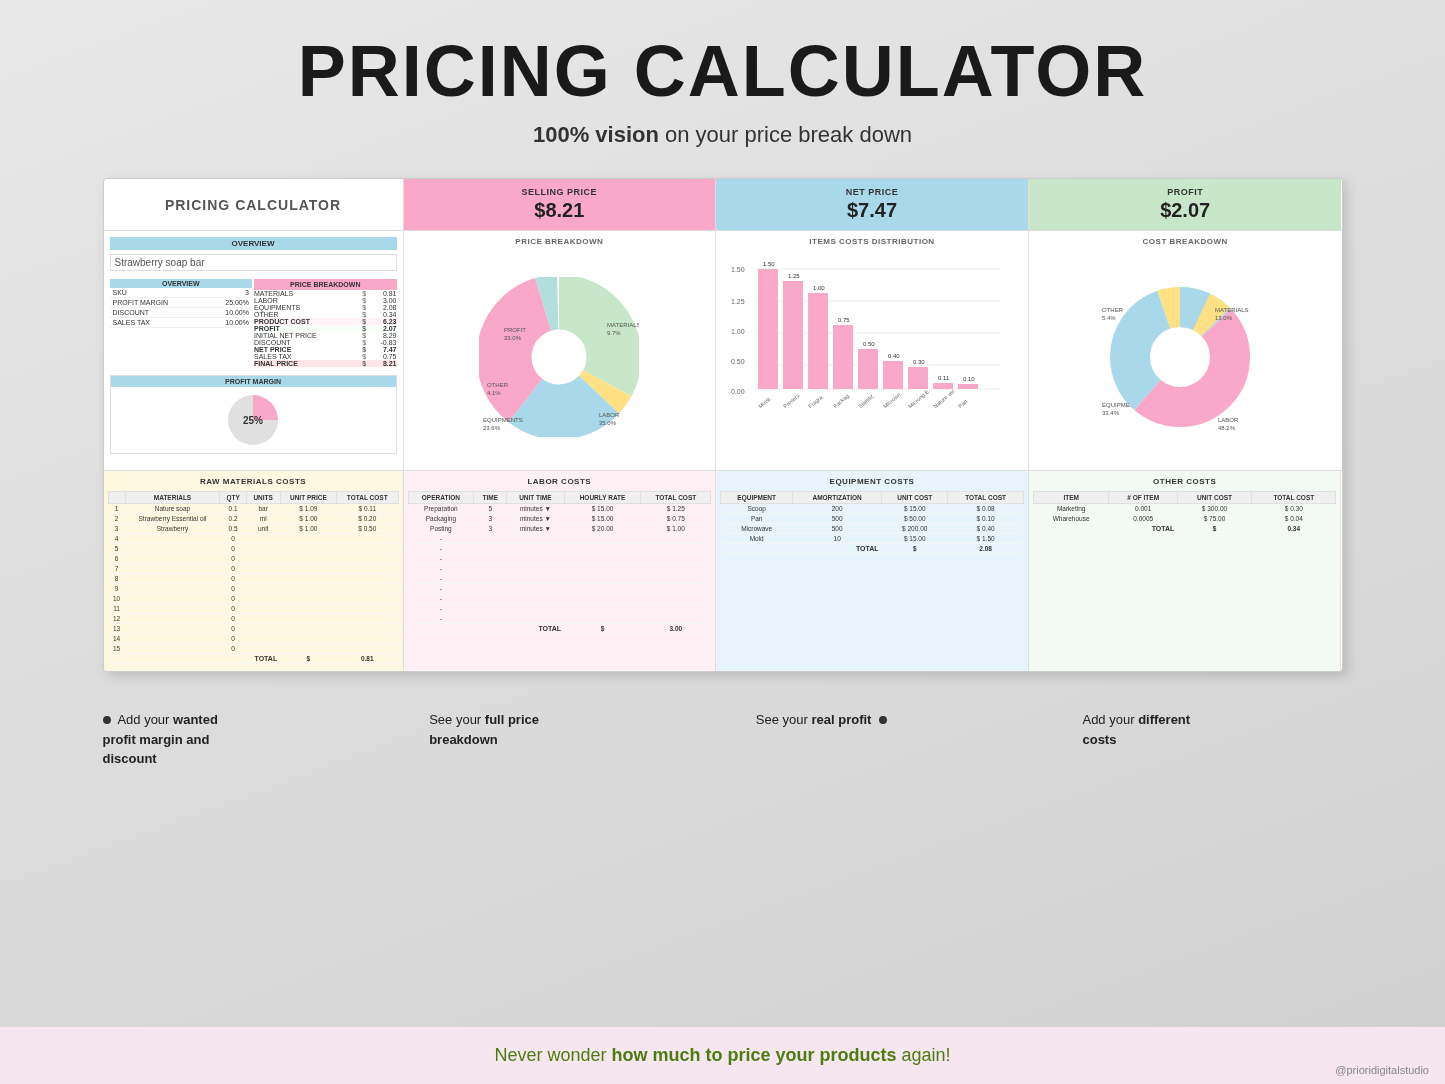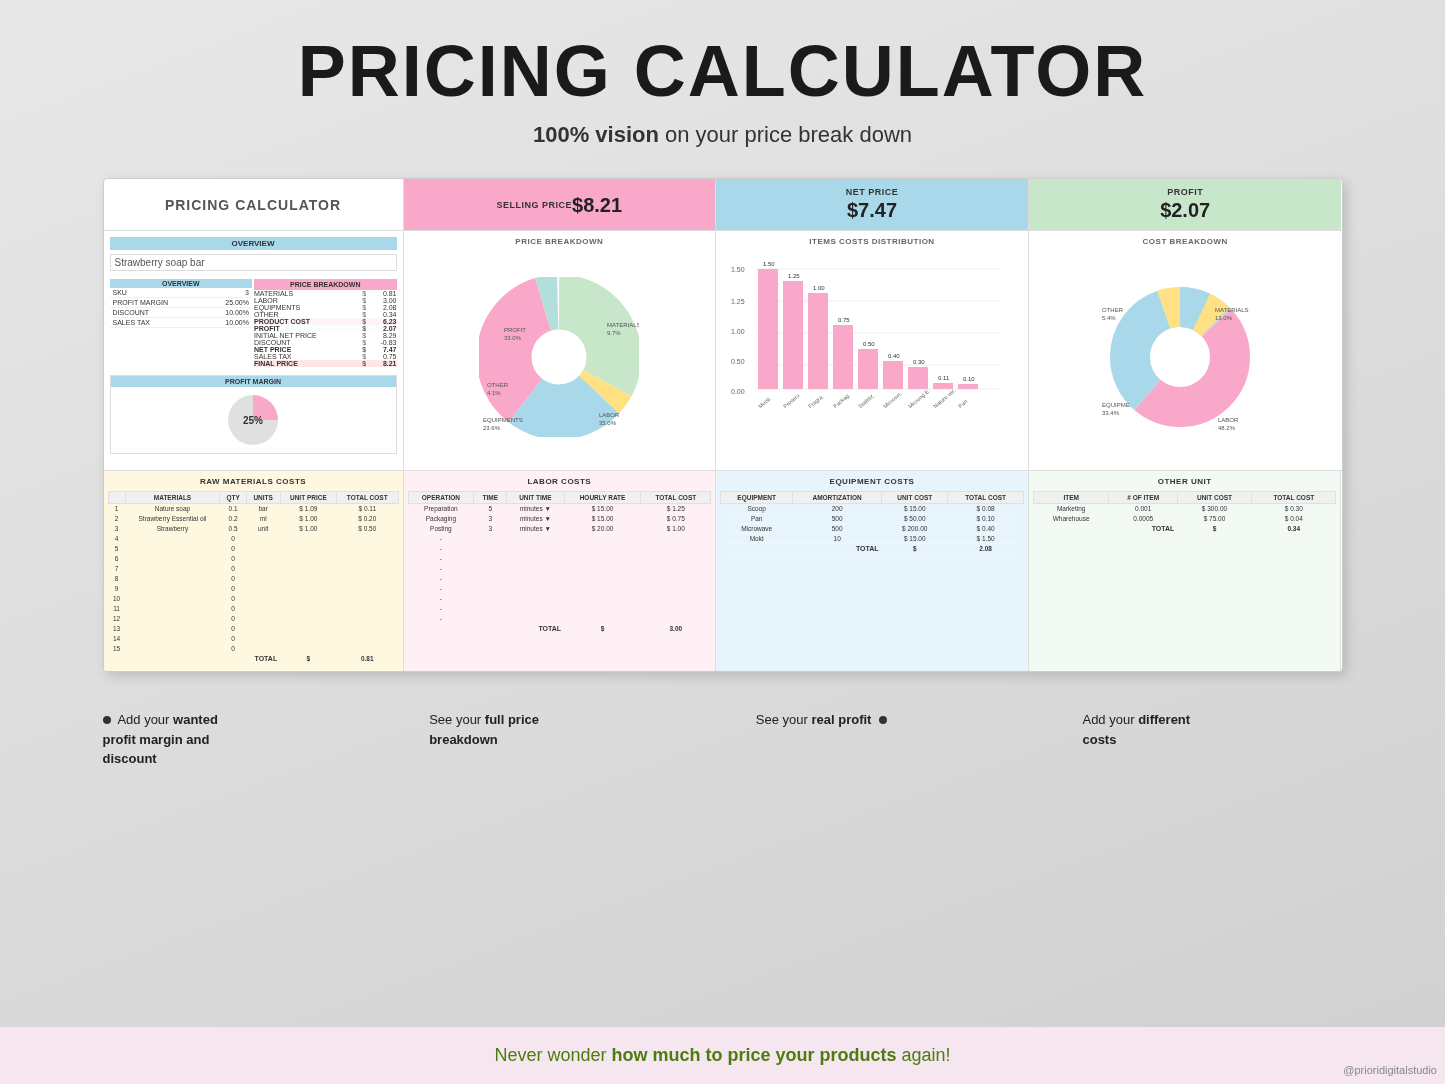--- a/index.html
+++ b/index.html
@@ -68,21 +68,21 @@
       font-size: 14px;
       font-weight: bold;
       color: #555;
       letter-spacing: 1px;
     }
 
     .ss-price-cell {
       background: #f9a8c9;
       border-right: 1px solid #ddd;
       display: flex;
-      flex-direction: row;
+      flex-direction: column;
       align-items: center;
       justify-content: center;
       padding: 8px;
     }
 
     .ss-net-cell {
       background: #a8d8ea;
       border-right: 1px solid #ddd;
       display: flex;
       flex-direction: column;
@@ -311,21 +311,21 @@
       margin-top: auto;
     }
 
     .footer-banner strong {
       font-weight: 900;
     }
 
     .watermark {
       position: absolute;
       bottom: 8px;
-      right: 8px;
+      right: 16px;
       font-size: 11px;
       color: #888;
     }
 
     .footer-wrapper {
       width: 100%;
       position: relative;
     }
   </style>
 </head>
@@ -860,21 +860,21 @@
             <tr class="total-row">
               <td colspan="2" style="text-align:right;font-weight:bold;font-size:7px;">TOTAL</td>
               <td>$</td>
               <td>2.08</td>
             </tr>
           </tfoot>
         </table>
       </div>
 
       <div class="cost-section other-bg">
-        <div class="cost-section-title">OTHER UNIT</div>
+        <div class="cost-section-title">OTHER COSTS</div>
         <table class="cost-table">
           <thead>
             <tr>
               <th>ITEM</th>
               <th># OF ITEM</th>
               <th>UNIT COST</th>
               <th>TOTAL COST</th>
             </tr>
           </thead>
           <tbody>

